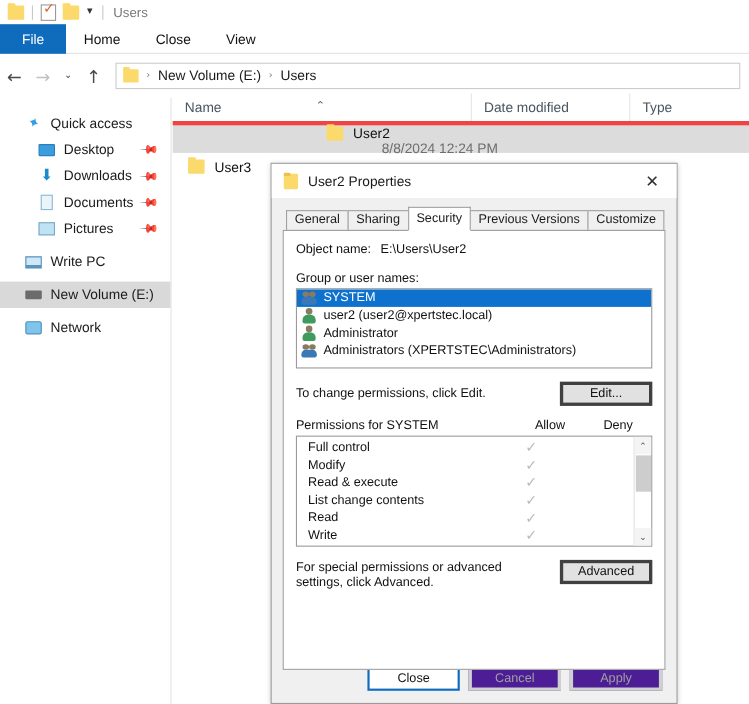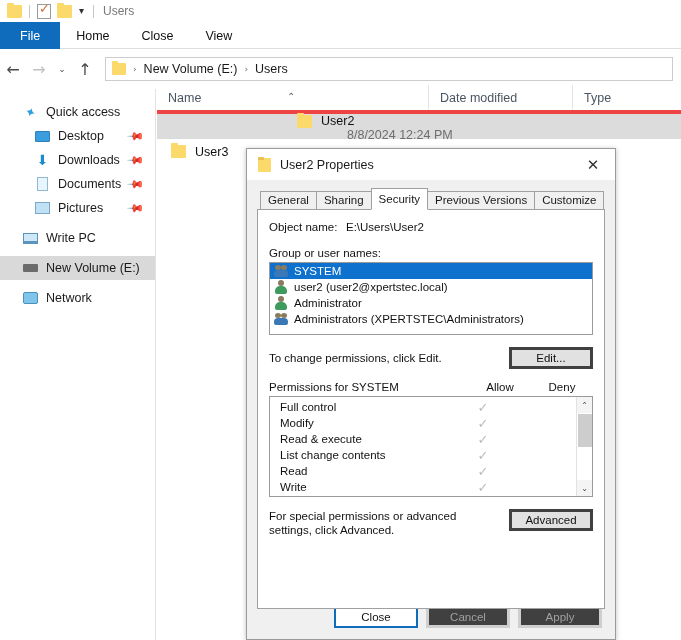--- a/index.html
+++ b/index.html
@@ -284,21 +284,21 @@
   }
   .hint-text { font-size: 11.5px; color: #111; }
 
   .btn {
     background: #e1e1e1; border: 3px solid #404040;
     font-size: 11.5px; color: #111;
     height: 22px; min-width: 84px;
     display: flex; align-items: center; justify-content: center;
     font-family: "Liberation Sans", sans-serif;
   }
-  .btn.disabled { color: #a0a0a0; background: #404040; border-color: #cfcfcf; }
+  .btn.disabled { color: #a0a0a0; background: #4c1d95; border-color: #cfcfcf; }
   .btn.default { background: #ffffff; border: 2px solid #0f6cbd; }
 
   
   .perm-head { display: flex; font-size: 11.5px; color: #111; margin-bottom: 3px; justify-content: center; }
   .perm-head .ph-name { flex: 1; }
   .perm-head .ph-allow { width: 62px; text-align: center; }
   .perm-head .ph-deny { width: 62px; text-align: center; }
 
   .permbox {
     border: 1px solid #9a9a9a; background: #ffffff;

